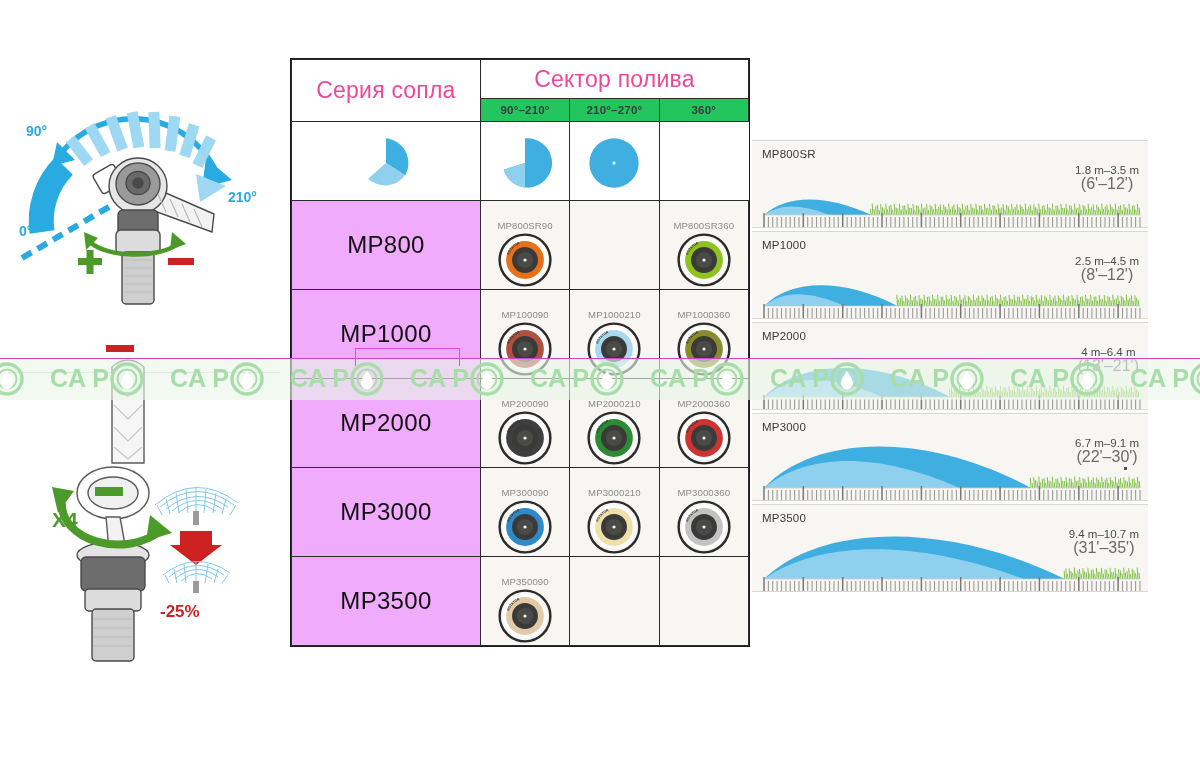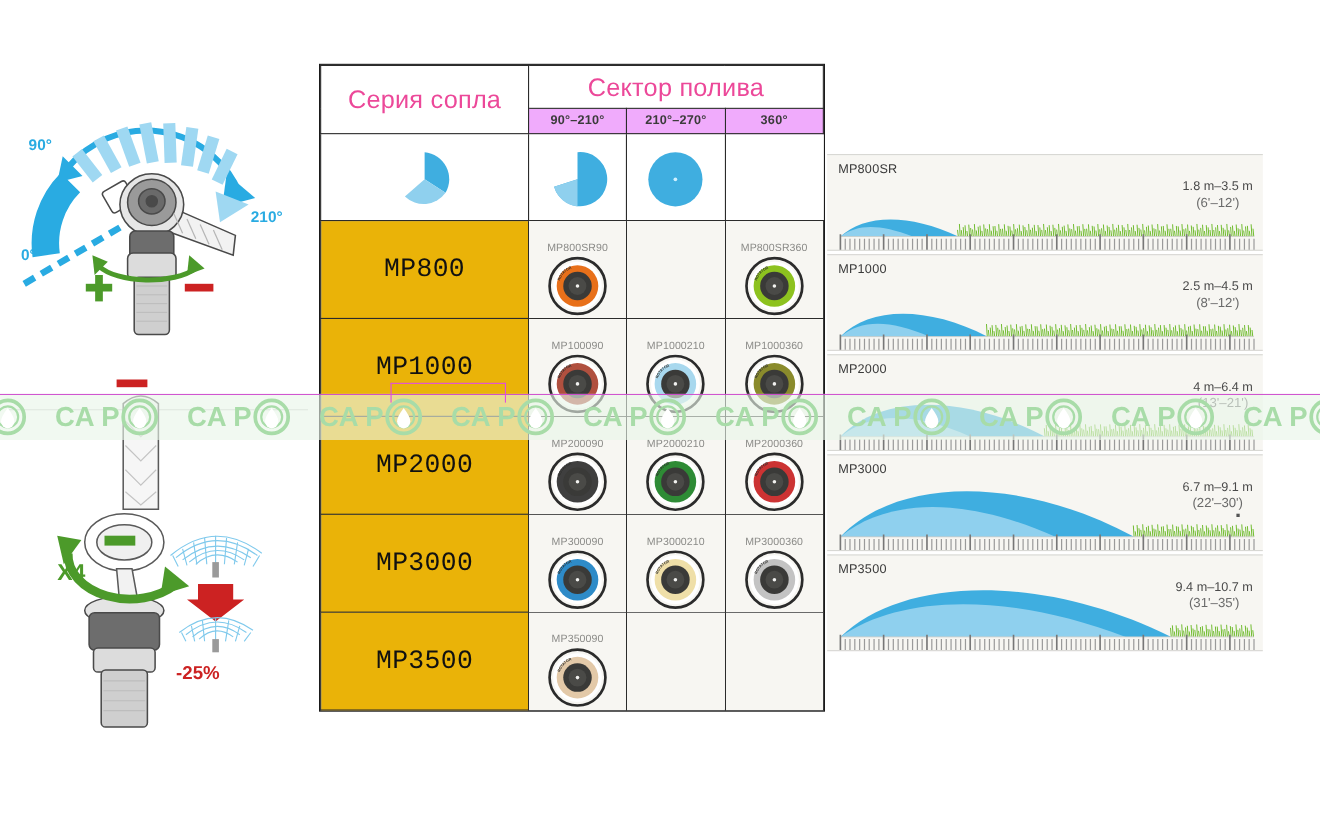--- a/index.html
+++ b/index.html
@@ -27,33 +27,33 @@
   }
   #nozzle-table table{border-collapse:collapse;width:458px;}
   #nozzle-table td,#nozzle-table th{
     border:1.2px solid #2b2b2b;padding:0;vertical-align:middle;text-align:center;
   }
   .th-main{
     font-size:23px;color:#ec4899;font-weight:400;height:38px;letter-spacing:.2px;
   }
   .th-angle{
     font-size:11.5px;font-weight:700;color:#3b3b3b;height:22px;letter-spacing:.2px;
-    background:#f0abfc;
+    background:#22c55e;
   }
   .sector-cell{height:78px;background:#fff;}
   .series-name{font-size:24px;color:#111;font-weight:400;letter-spacing:.3px;}
   .col-series{width:190px;}
   .col-sec{width:89px;}
   .nozzle-cell{height:88px;background:#f7f6f2;position:relative;}
   .nozzle-cell.empty{background:#f7f6f2;}
   .nozzle-code{
     font-size:9.6px;color:#8b8b88;letter-spacing:.1px;
     margin-top:17px;margin-bottom:2px;line-height:11px;white-space:nowrap;
   }
-  .series-cell{background:#eab308;font-family:Liberation Mono, monospace;}
+  .series-cell{background:#f0abfc;}
 
   
   .nozzle{width:54px;height:54px;margin:0 auto;display:block;}
 
   
   .sector-ico{width:56px;height:56px;display:block;margin:4px auto 0;}
 
   
   #radius-section{position:absolute;left:752px;top:140px;width:398px;}
   #radius-title{
@@ -66,21 +66,21 @@
     box-sizing:border-box;overflow:hidden;
   }
   .radius-panel .rp-label{
     position:absolute;left:10px;top:7px;font-size:11.5px;font-weight:400;color:#3a3a3a;
     letter-spacing:.2px;z-index:5;
   }
   .radius-panel .rp-range{
     position:absolute;right:9px;top:22px;text-align:center;z-index:5;line-height:14px;
   }
   .rp-metric{font-size:11.5px;color:#4a4a4a;display:block;white-space:nowrap;}
-  .rp-imperial{font-size:12px;color:#6a6a6a;display:block;white-space:nowrap;}
+  .rp-imperial{font-size:16px;color:#6a6a6a;display:block;white-space:nowrap;}
   .rp-canvas{position:absolute;left:0;top:0;width:396px;height:88px;}
 
   
   #watermark{
     position:absolute;left:0;top:358px;width:1200px;height:42px;
     pointer-events:none;z-index:40;overflow:hidden;
     background:rgba(232,246,232,.62);
   }
   #watermark .wm-line{position:absolute;left:0;top:0;width:1200px;height:1.4px;background:#cc44cc;}
   #watermark .wm-strip{position:absolute;left:-10px;top:2px;width:1230px;height:40px;}

